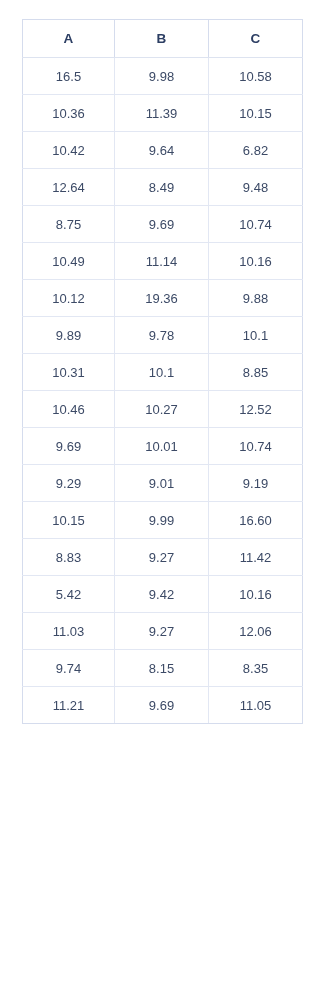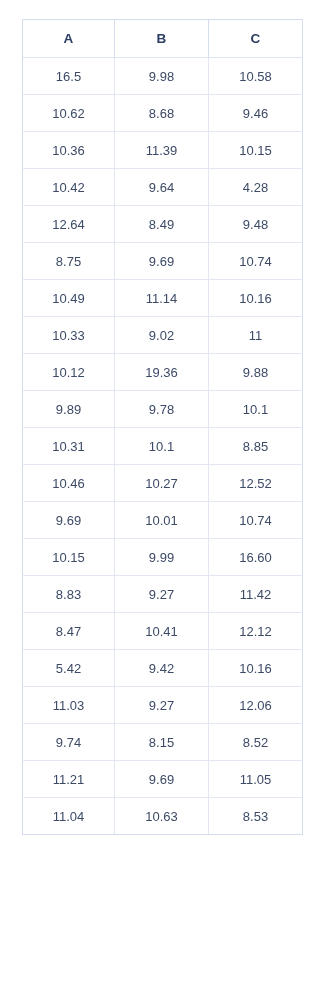--- a/index.html
+++ b/index.html
@@ -93,53 +93,43 @@
           <th>C</th>
         </tr>
       </thead>
       <tbody id="table-body">
           <tr>
             <td>16.5</td>
             <td>9.98</td>
             <td>10.58</td>
           </tr>
           <tr>
-            <td>10.62</td>
-            <td>8.68</td>
-            <td>9.46</td>
-          </tr>
-          <tr>
             <td>10.36</td>
             <td>11.39</td>
             <td>10.15</td>
           </tr>
           <tr>
             <td>10.42</td>
             <td>9.64</td>
-            <td>4.28</td>
+            <td>6.82</td>
           </tr>
           <tr>
             <td>12.64</td>
             <td>8.49</td>
             <td>9.48</td>
           </tr>
           <tr>
             <td>8.75</td>
             <td>9.69</td>
             <td>10.74</td>
           </tr>
           <tr>
             <td>10.49</td>
             <td>11.14</td>
             <td>10.16</td>
-          </tr>
-          <tr>
-            <td>10.33</td>
-            <td>9.02</td>
-            <td>11</td>
           </tr>
           <tr>
             <td>10.12</td>
             <td>19.36</td>
             <td>9.88</td>
           </tr>
           <tr>
             <td>9.89</td>
             <td>9.78</td>
             <td>10.1</td>
@@ -153,55 +143,50 @@
             <td>10.46</td>
             <td>10.27</td>
             <td>12.52</td>
           </tr>
           <tr>
             <td>9.69</td>
             <td>10.01</td>
             <td>10.74</td>
           </tr>
           <tr>
+            <td>9.29</td>
+            <td>9.01</td>
+            <td>9.19</td>
+          </tr>
+          <tr>
             <td>10.15</td>
             <td>9.99</td>
             <td>16.60</td>
           </tr>
           <tr>
             <td>8.83</td>
             <td>9.27</td>
             <td>11.42</td>
-          </tr>
-          <tr>
-            <td>8.47</td>
-            <td>10.41</td>
-            <td>12.12</td>
           </tr>
           <tr>
             <td>5.42</td>
             <td>9.42</td>
             <td>10.16</td>
           </tr>
           <tr>
             <td>11.03</td>
             <td>9.27</td>
             <td>12.06</td>
           </tr>
           <tr>
             <td>9.74</td>
             <td>8.15</td>
-            <td>8.52</td>
+            <td>8.35</td>
           </tr>
           <tr>
             <td>11.21</td>
             <td>9.69</td>
             <td>11.05</td>
-          </tr>
-          <tr>
-            <td>11.04</td>
-            <td>10.63</td>
-            <td>8.53</td>
           </tr>
         </tbody>
     </table>
   </div>
 </div>
 
 </body></html>

